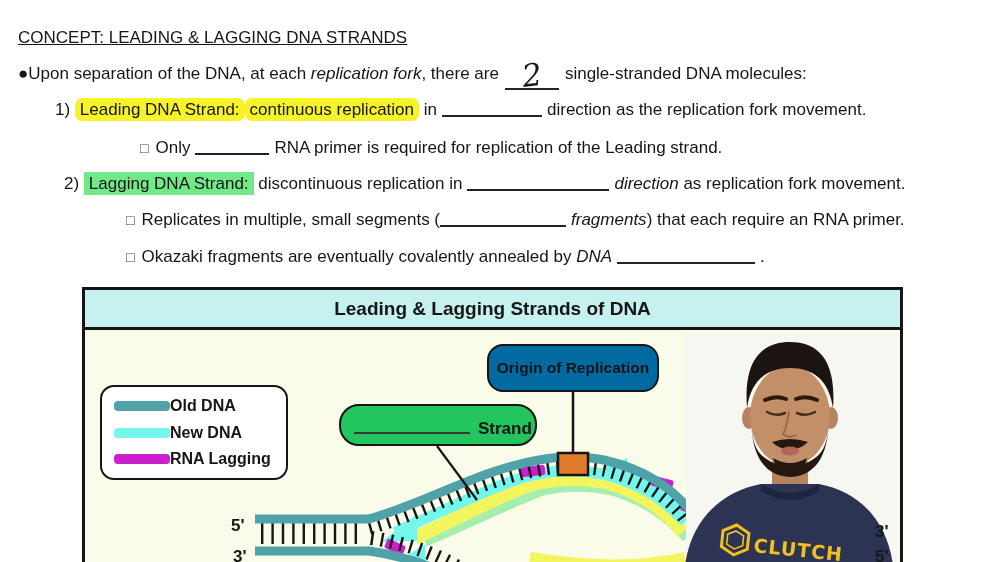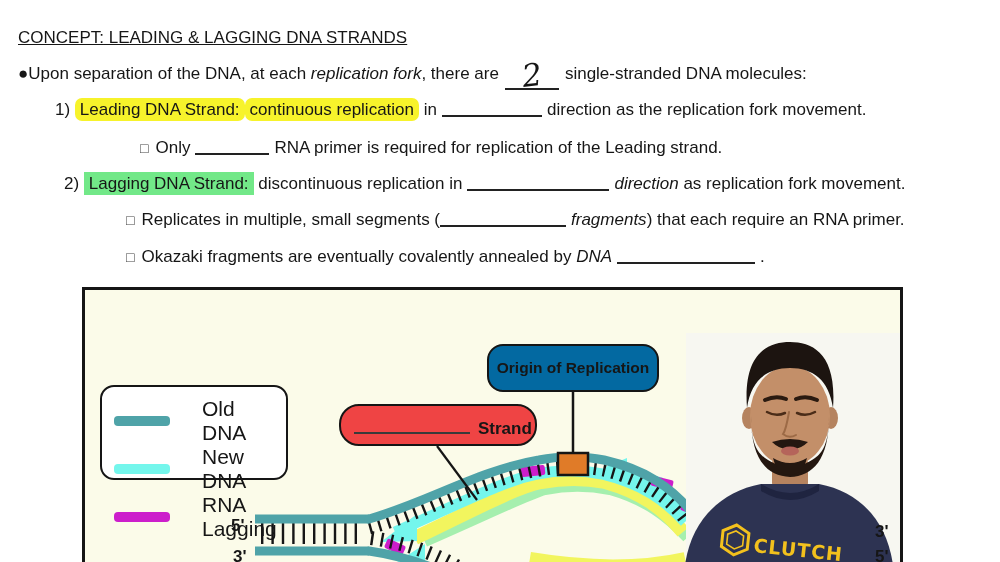--- a/index.html
+++ b/index.html
@@ -24,25 +24,25 @@
   #dg-titlebar{position:absolute;left:0;top:0;width:100%;height:40px;background:#c6f1ee;
     border-bottom:3px solid #151515;box-sizing:border-box;z-index:3;
     display:flex;align-items:center;justify-content:center;font-size:19px;font-weight:bold;}
   #dg-art{position:absolute;left:0;top:0;z-index:1;}
   .overlay{position:absolute;z-index:2;box-sizing:border-box;}
   #legend{left:15px;top:95px;width:188px;height:95px;background:#ffffff;
     border:2.5px solid #151515;border-radius:14px;padding:10px 12px;
     display:flex;flex-direction:column;justify-content:space-between;}
   .leg-row{display:flex;align-items:center;}
   .leg-row svg{flex:none;}
-  .leg-label{font-weight:normal;font-size:21px;margin-left:32px;}
+  .leg-label{font-weight:bold;font-size:16px;margin-left:0;}
   #origin-pill{left:402px;top:54px;width:172px;height:48px;background:#0369a1;
     border:2.5px solid #151515;border-radius:16px;display:flex;align-items:center;
     justify-content:center;font-weight:bold;font-size:15.5px;}
-  #strand-pill{left:254px;top:114px;width:198px;height:42px;background:#ef4444;
+  #strand-pill{left:254px;top:114px;width:198px;height:42px;background:#22c55e;
     border:2.5px solid #151515;border-radius:20px;display:flex;align-items:flex-end;
     padding:0 13px 7px 13px;}
   #strand-pill .pill-blank{flex:none;width:116px;border-bottom:2px solid #3a3a3a;height:0;margin-bottom:3px;}
   #strand-pill .pill-label{font-weight:bold;font-size:17px;line-height:1;margin-left:8px;}
 </style>
 </head>
 <body>
 
 <div class="line" style="left:18px;top:28px;"><span class="b u">CONCEPT:</span><span class="u"> LEADING &amp; LAGGING DNA STRANDS</span></div>
 
@@ -125,20 +125,21 @@
         <polygon points="650,236 663,243 663,259 650,266 637,259 637,243" fill="none" stroke="#f3c11d" stroke-width="3"></polygon>
         <polygon points="650,242 658,246 658,256 650,260 642,256 642,246" fill="none" stroke="#f3c11d" stroke-width="1.6"></polygon>
         <text x="669" y="261" font-size="19" font-weight="bold" fill="#f3c11d" letter-spacing="1" font-family="DejaVu Sans, sans-serif">CLUTCH</text>
       </g>
     </g>
 
     <text x="790" y="247" font-size="17" font-weight="bold" fill="#161616" font-family="Liberation Sans, sans-serif">3'</text>
     <text x="790" y="272" font-size="17" font-weight="bold" fill="#161616" font-family="Liberation Sans, sans-serif">5'</text>
   </svg>
 
+  <div id="dg-titlebar">Leading &amp; Lagging Strands of DNA</div>
 
   <div id="legend" class="overlay">
     <div class="leg-row">
       <svg width="56" height="10">
           <rect x="0" y="0" width="56" height="10" rx="4" fill="#4fa3a8"></rect>
         </svg>
       <span class="leg-label">Old DNA</span>
     </div>
     <div class="leg-row">
       <svg width="56" height="10">

